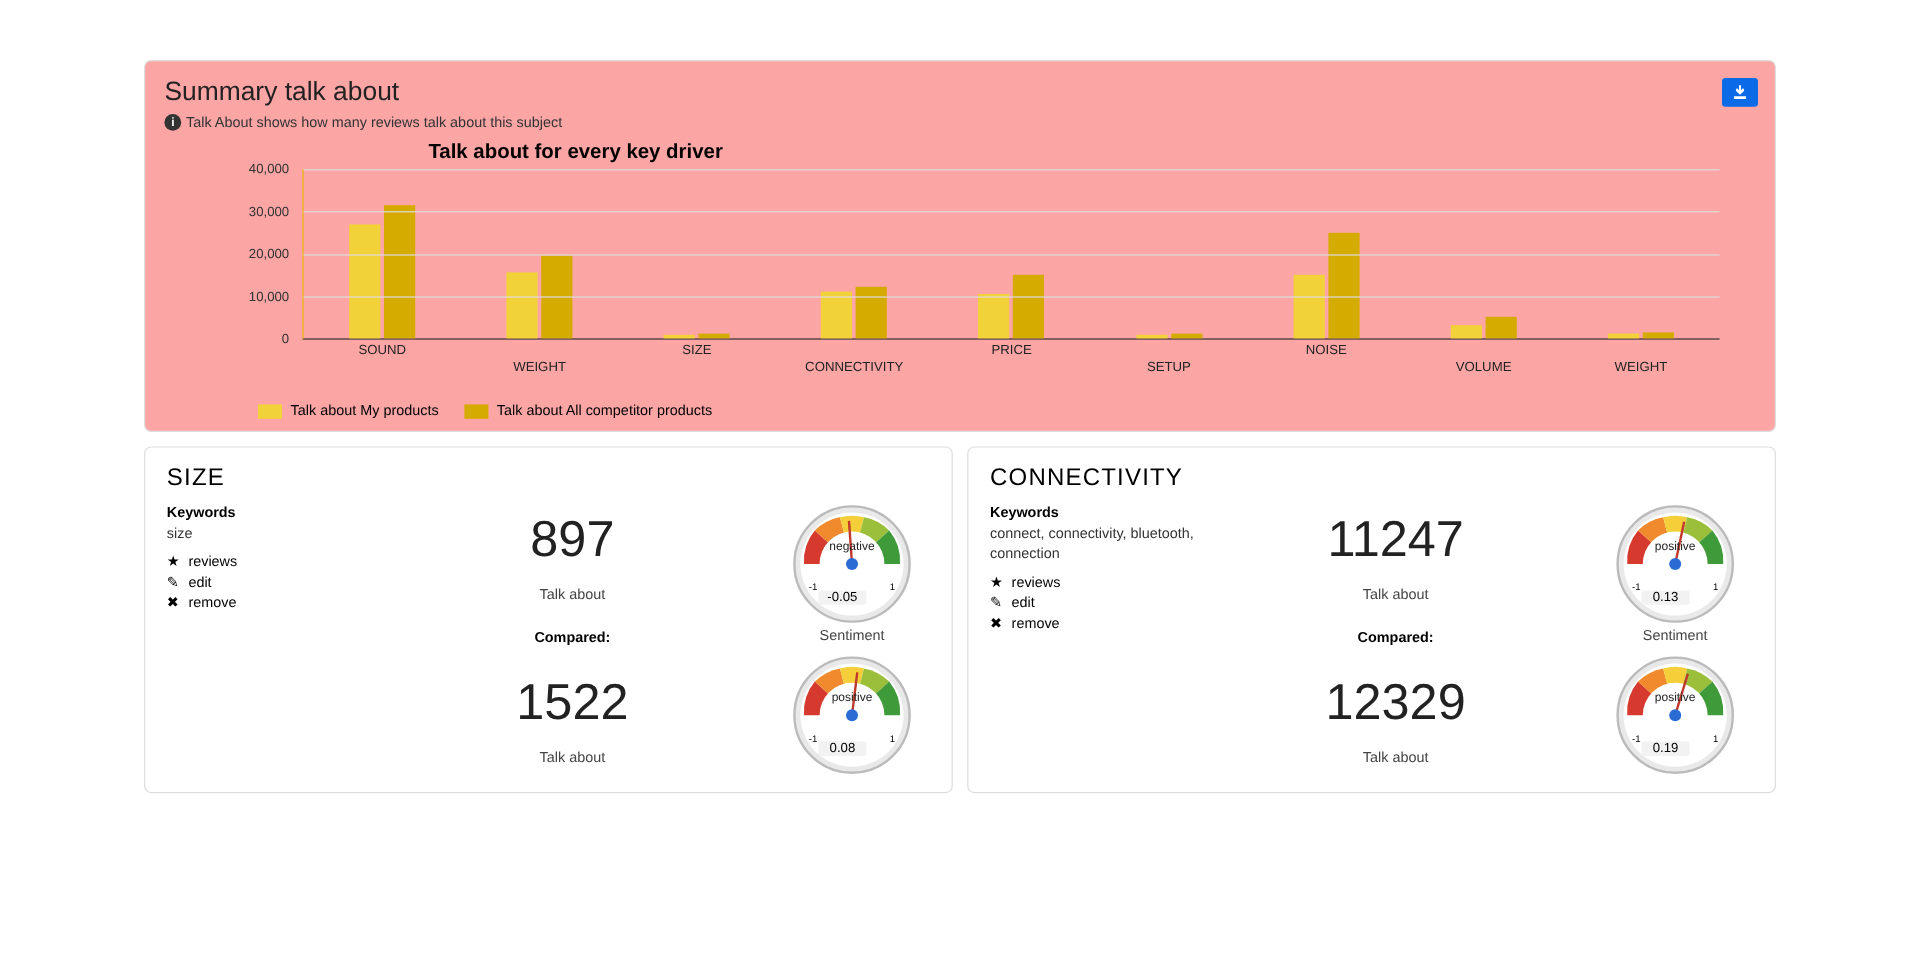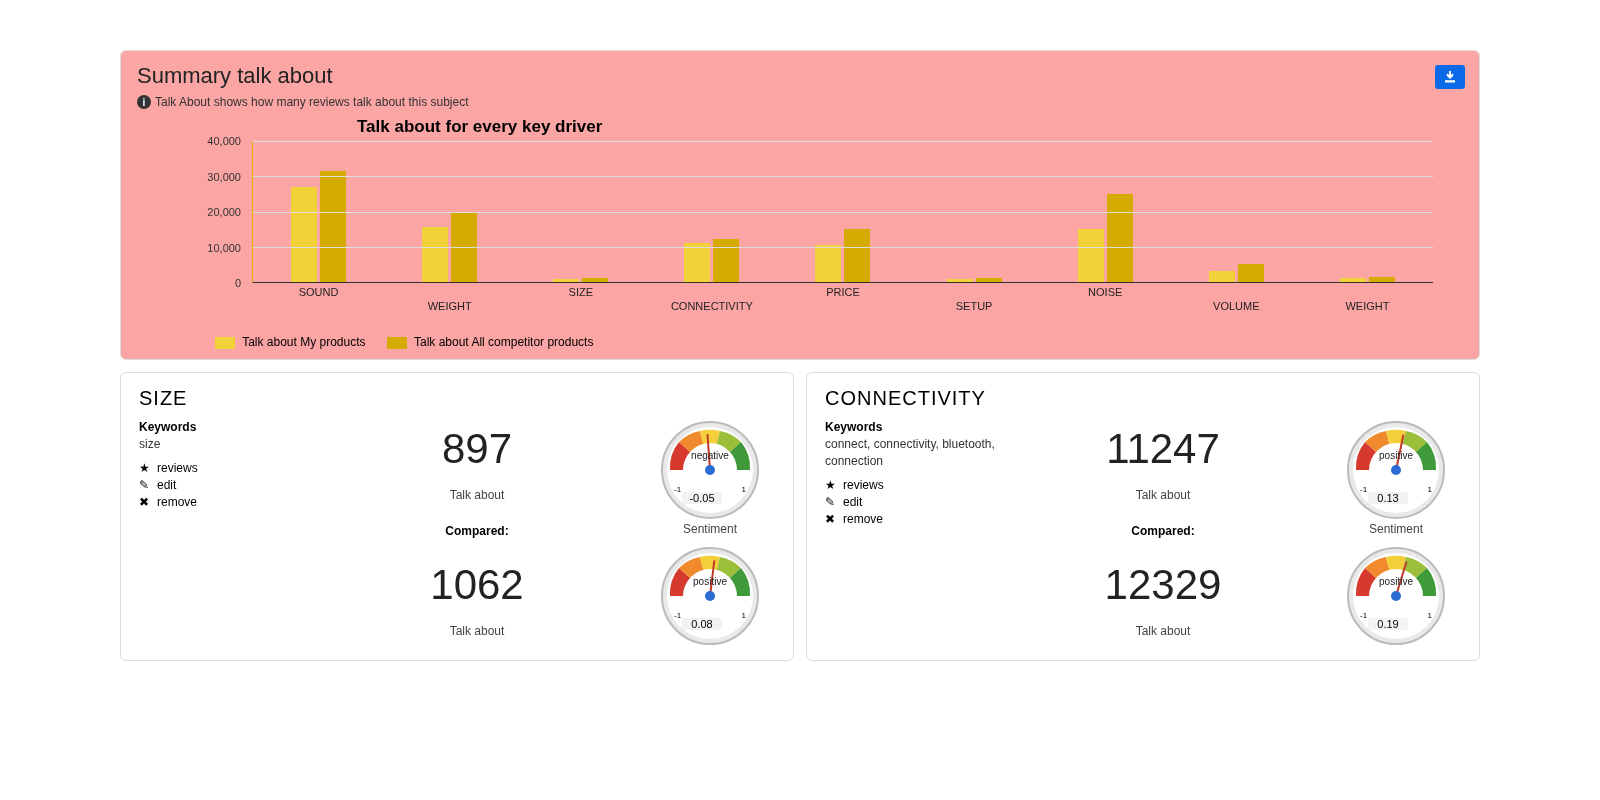--- a/index.html
+++ b/index.html
@@ -172,21 +172,21 @@
             </div>
           <div class="action">
               <span class="act-icon">✖</span>
               <span>remove</span>
             </div>
         </div>
         <div class="col-mid">
           <div class="big-num">897</div>
           <div class="sub-label">Talk about</div>
           <div class="compared">Compared:</div>
-          <div class="big-num" style="margin-top:26px">1062</div>
+          <div class="big-num" style="margin-top:26px">1522</div>
           <div class="sub-label">Talk about</div>
         </div>
         <div class="col-gauge">
           <div class="gauge-stack">
             <div>
               <div class="gauge" id="gL1">
                 <svg width="100" height="100" viewBox="0 0 100 100">
                     <use href="#gauge-face"></use>
                     <line class="needle" x1="50" y1="50" x2="50" y2="14" stroke="#c0392b" stroke-width="2" transform="rotate(-4 50 50)"></line>
                     <circle cx="50" cy="50" r="5" fill="#2a6bd4"></circle>

